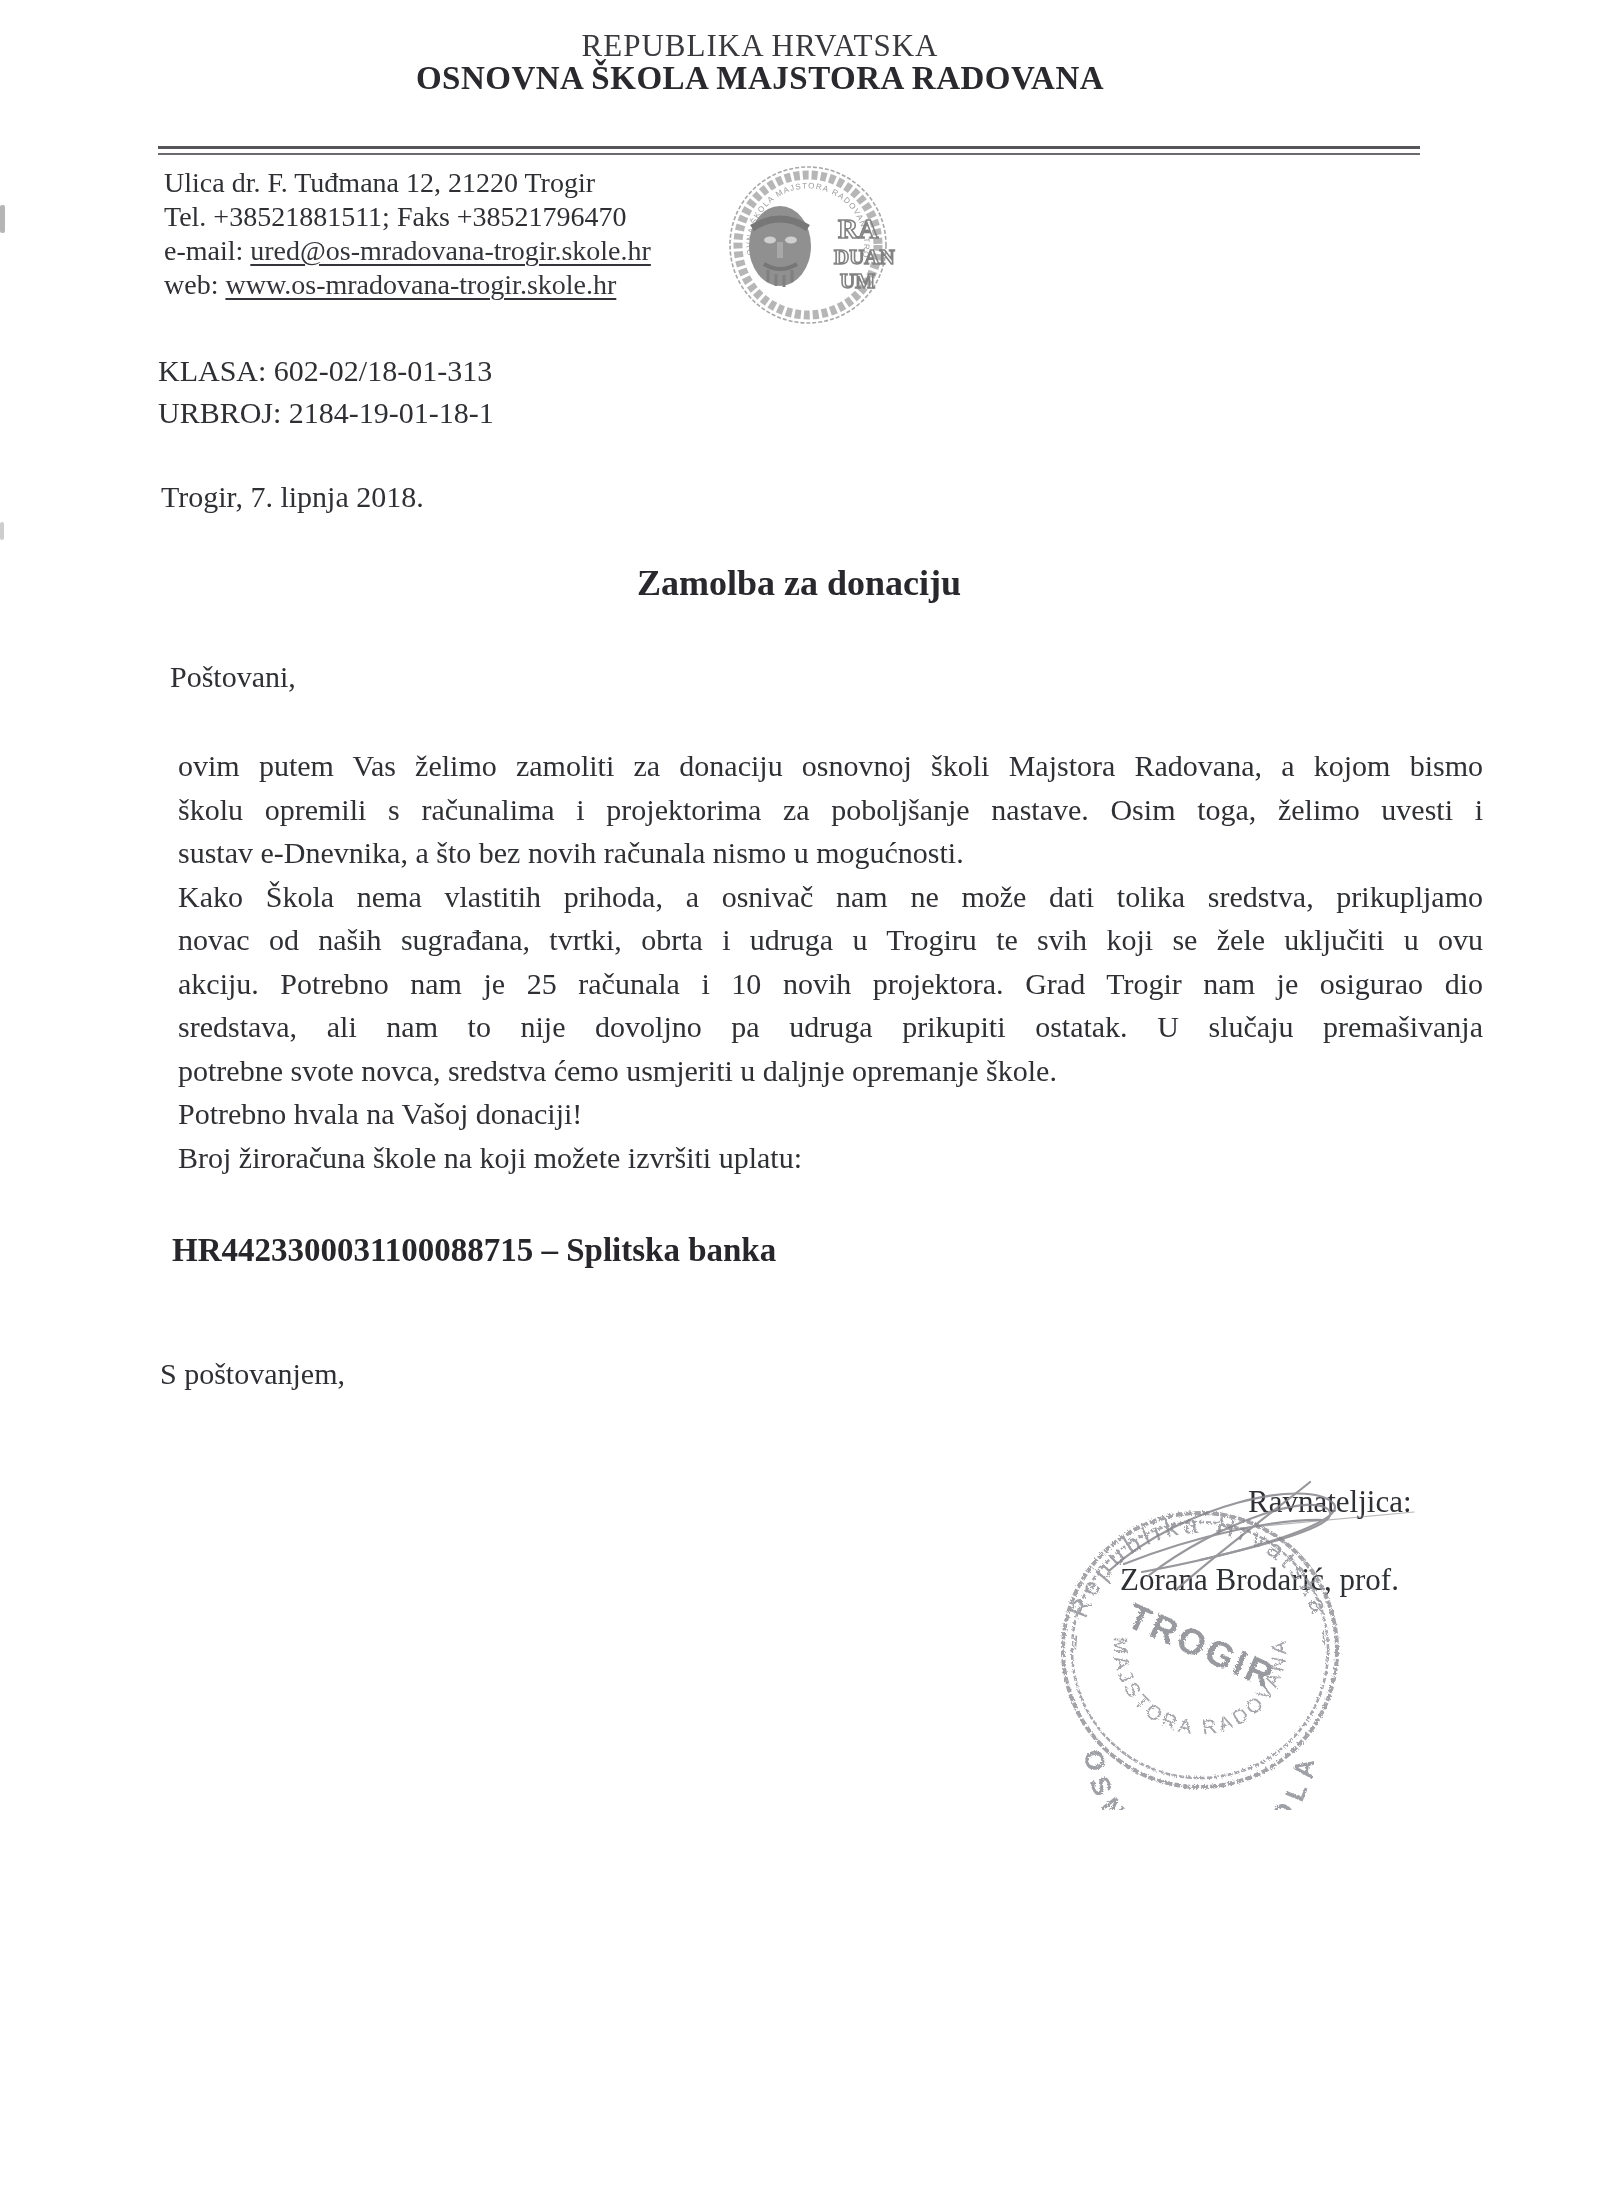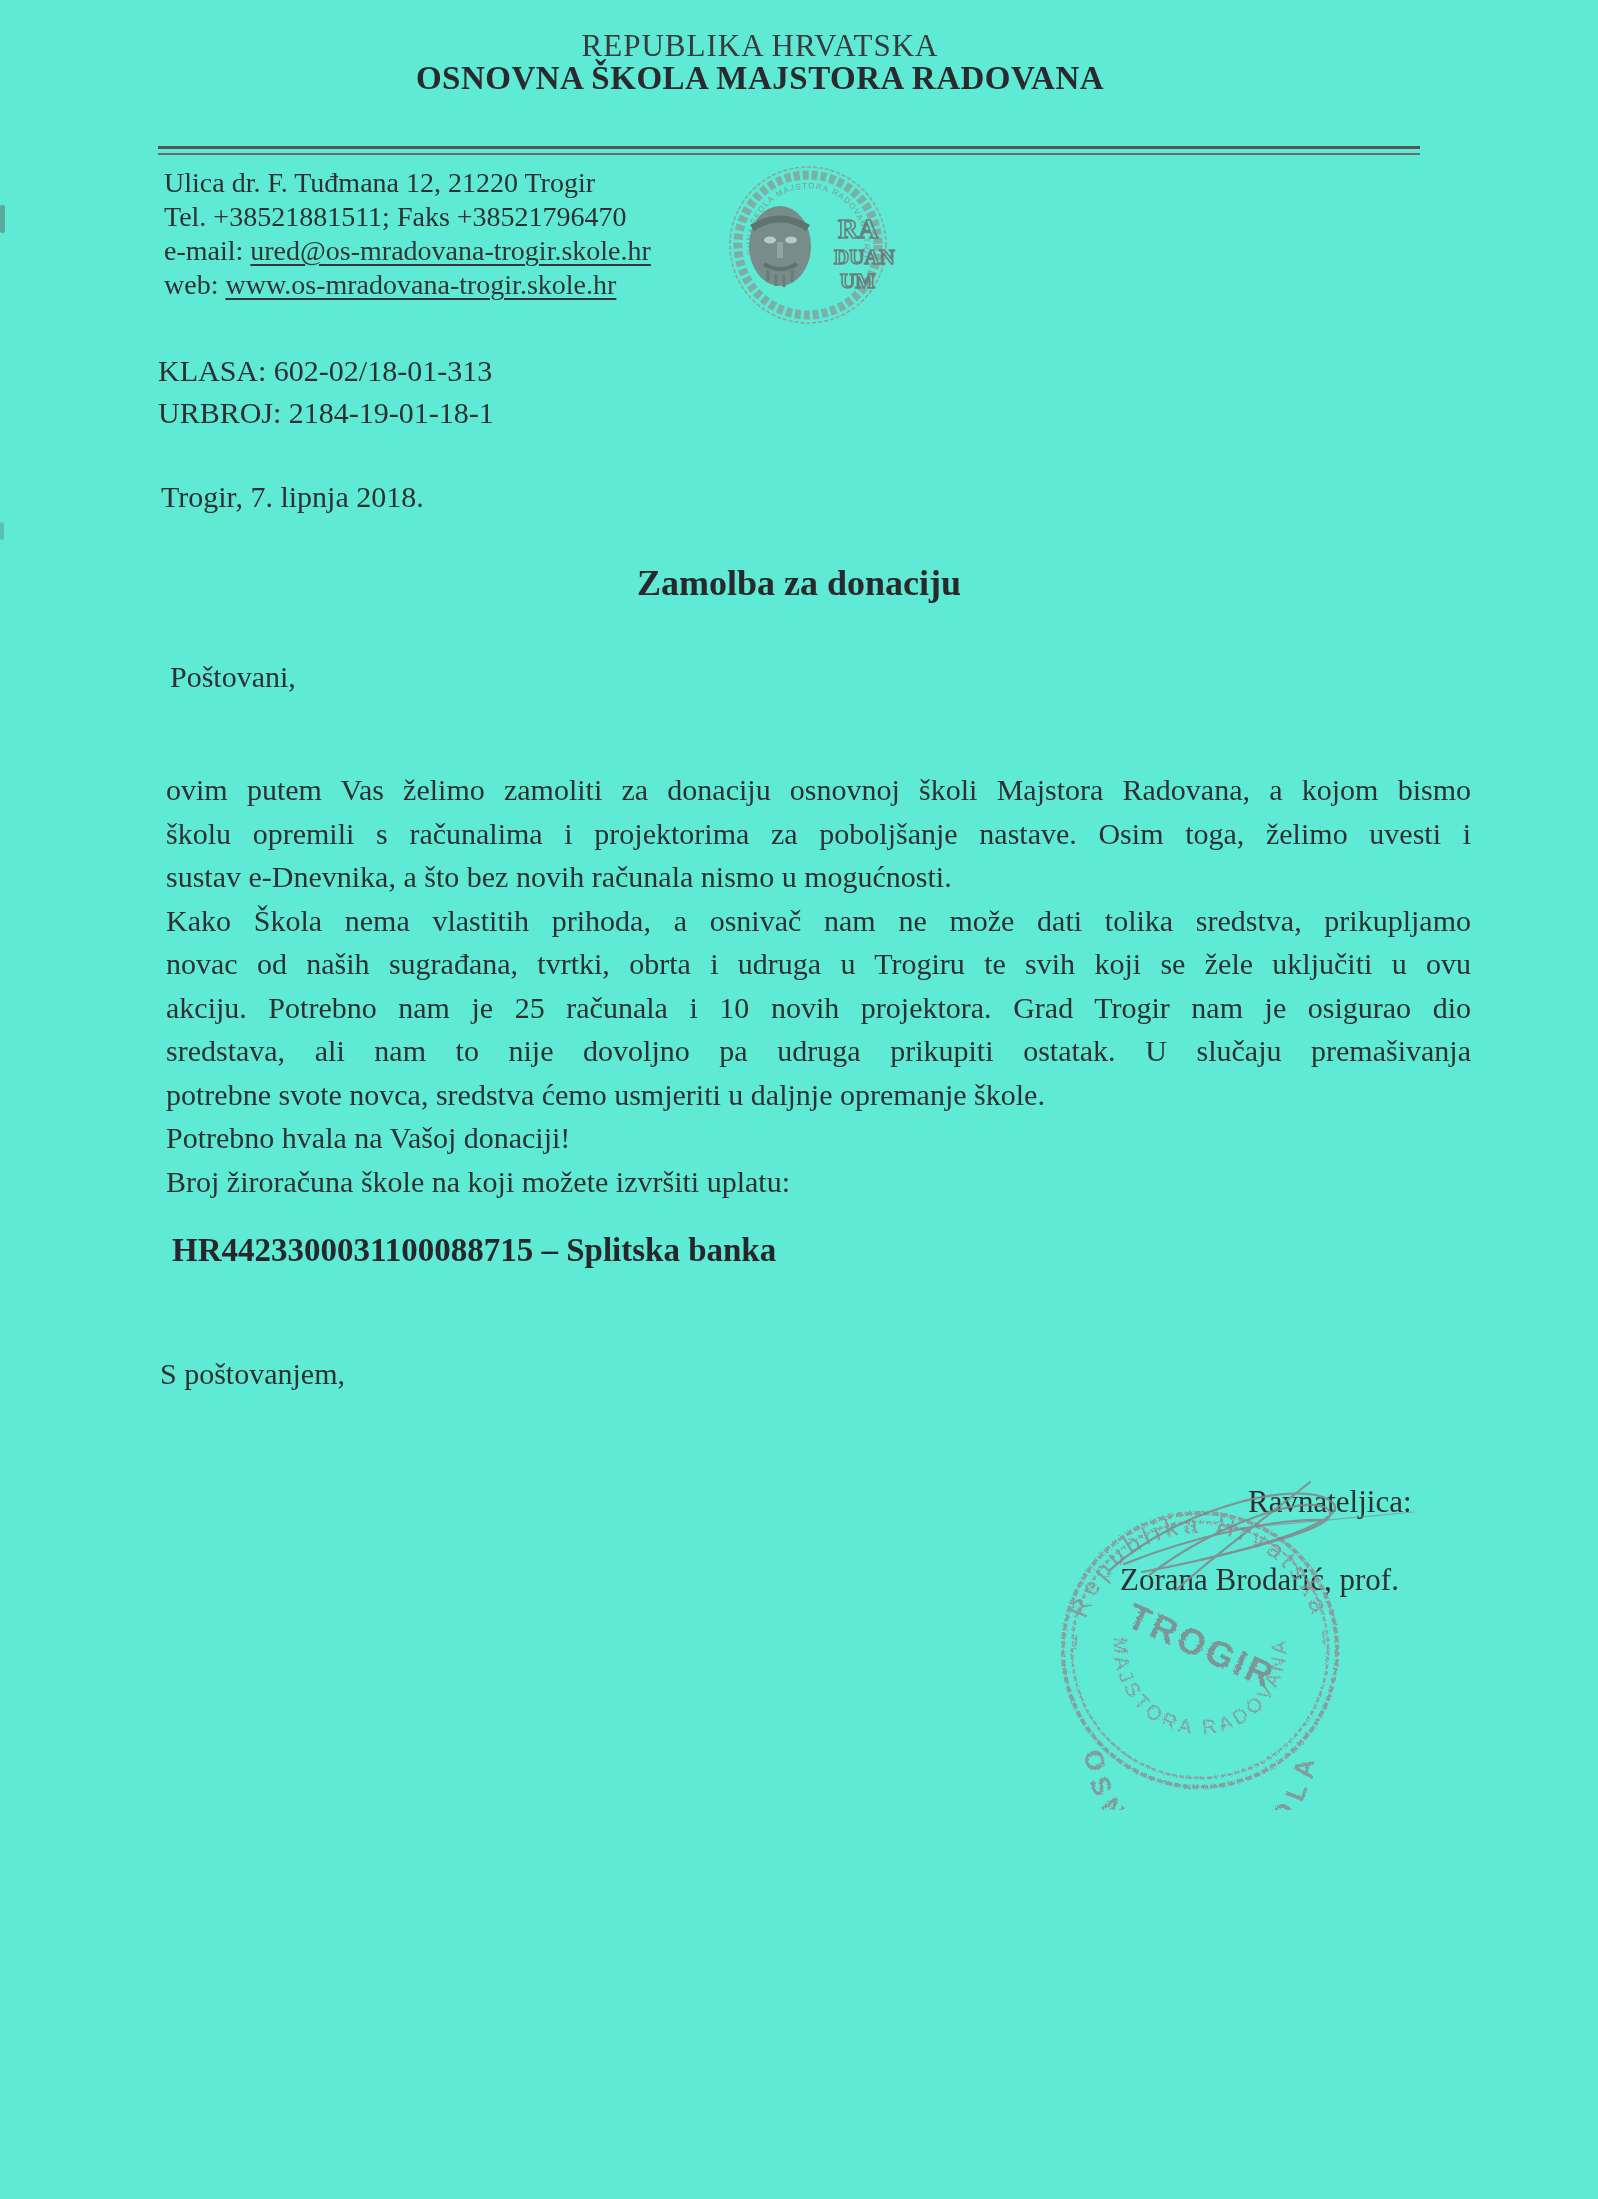--- a/index.html
+++ b/index.html
@@ -1,18 +1,18 @@
 <!DOCTYPE html>
 <html><head>
 <meta charset="utf-8">
 <style>
   html,body{margin:0;padding:0;background:#e8e8e6;}
   .page{
     position:relative;width:1598px;height:2199px;margin:0 auto;
-    background:#5eead4;color:#2f3034;overflow:hidden;
+    background:#ffffff;color:#2f3034;overflow:hidden;
     font-family:"Liberation Serif","DejaVu Serif",serif;
   }
   .abs{position:absolute;}
   .center{text-align:center;}
   .hdr1{font-size:31px;letter-spacing:1px;color:#3a3a3e;}
   .hdr2{font-size:33px;font-weight:bold;letter-spacing:.5px;color:#2a2a2e;}
   .rule{height:4px;border-top:3px solid #56565a;border-bottom:2px solid #6b6b6f;}
   .small{font-size:28px;line-height:34px;}
   .lnk{text-decoration:underline;text-underline-offset:4px;text-decoration-thickness:2px;color:#34353a;}
   .ref{font-size:30px;line-height:42px;}
@@ -71,21 +71,21 @@
   <div class="abs ref" style="left:158px;top:350px;">
     <div>KLASA: 602-02/18-01-313</div>
     <div>URBROJ: 2184-19-01-18-1</div>
   </div>
   <div class="abs ref" style="left:161px;top:476px;">Trogir, 7. lipnja 2018.</div>
 
   <div class="abs center title" style="left:0;width:1598px;top:562px;">Zamolba za donaciju</div>
 
   <div class="abs body-line" style="left:163px;top:655px;margin-left:7px;">Poštovani,</div>
 
-  <div class="abs" style="left:166px;top:744px;width:1305px;margin-top:24px;">
+  <div class="abs" style="left:178px;top:744px;width:1305px;">
     <div class="body-line jl">ovim putem Vas želimo zamoliti za donaciju osnovnoj školi Majstora Radovana, a kojom bismo</div>
     <div class="body-line jl">školu opremili s računalima i projektorima za poboljšanje nastave. Osim toga, želimo uvesti i</div>
     <div class="body-line">sustav e-Dnevnika, a što bez novih računala nismo u mogućnosti.</div>
     <div class="body-line jl">Kako Škola nema vlastitih prihoda, a osnivač nam ne može dati tolika sredstva, prikupljamo</div>
     <div class="body-line jl">novac od naših sugrađana, tvrtki, obrta i udruga u Trogiru te svih koji se žele uključiti u ovu</div>
     <div class="body-line jl">akciju. Potrebno nam je 25 računala i 10 novih projektora. Grad Trogir nam je osigurao dio</div>
     <div class="body-line jl">sredstava, ali nam to nije dovoljno pa udruga prikupiti ostatak. U slučaju premašivanja</div>
     <div class="body-line">potrebne svote novca, sredstva ćemo usmjeriti u daljnje opremanje škole.</div>
     <div class="body-line">Potrebno hvala na Vašoj donaciji!</div>
     <div class="body-line">Broj žiroračuna škole na koji možete izvršiti uplatu:</div>

